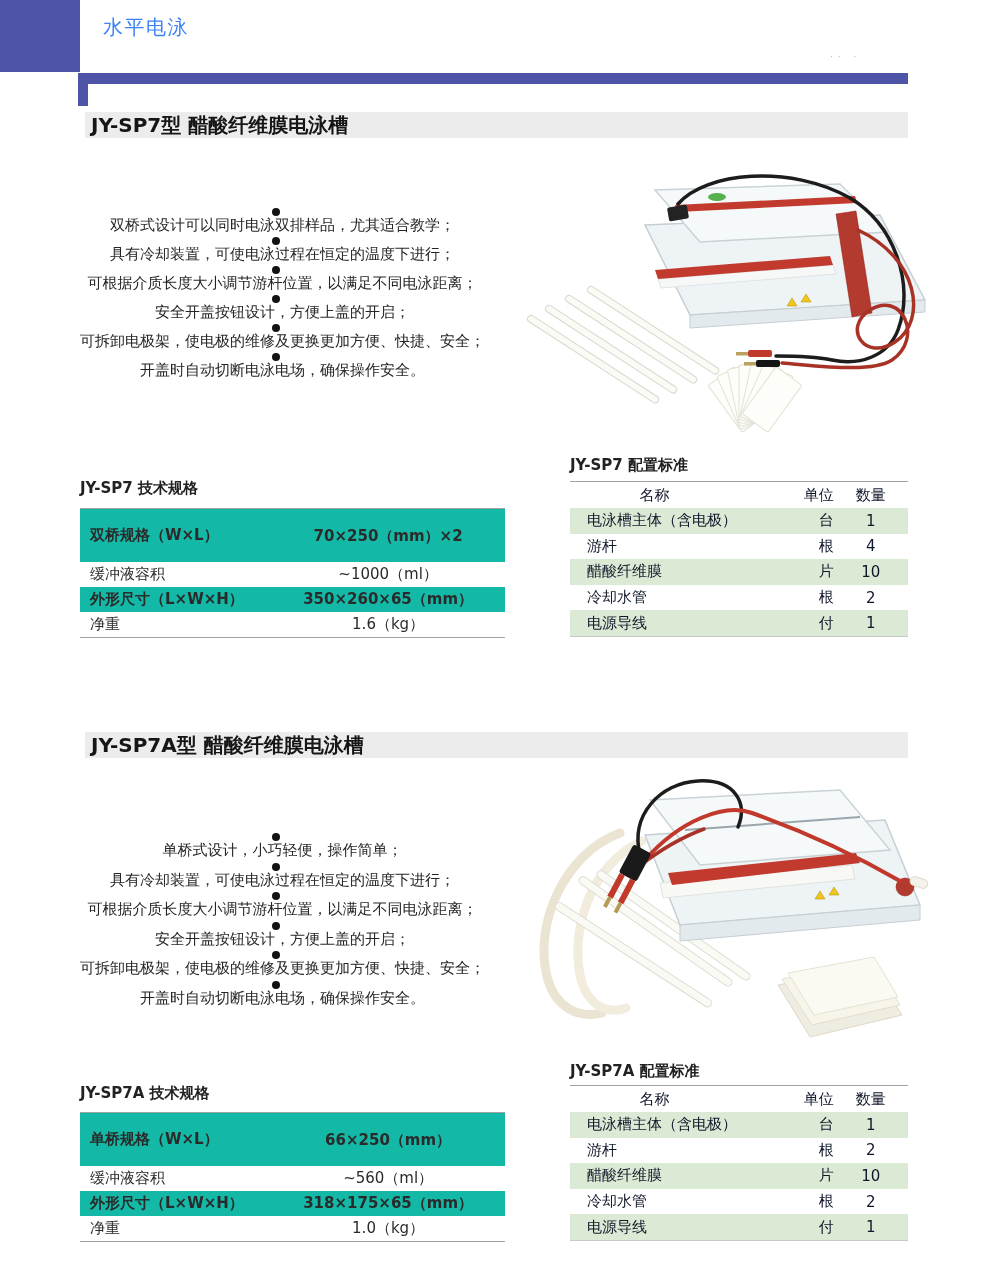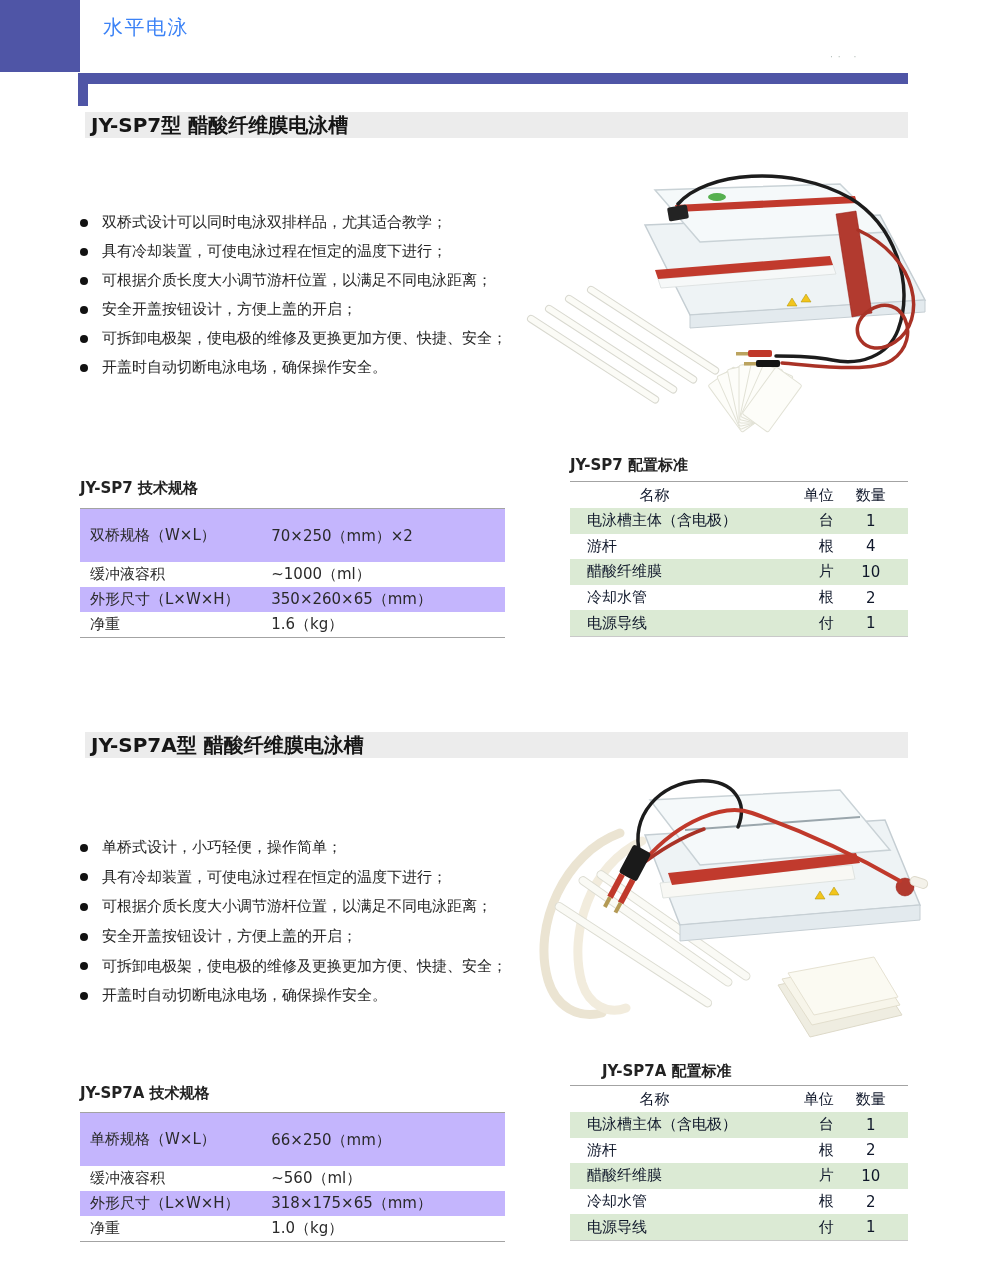--- a/index.html
+++ b/index.html
@@ -15,34 +15,34 @@
   .faint-marks { position:absolute; left:830px; top:52px; font-size:9px; color:#b3bdb8; letter-spacing:5px; }
 
   
   .band { position:absolute; left:85px; width:823px; height:26px; background:#ececec;
           display:flex; align-items:center; padding-left:6px; font-size:20px; font-weight:bold; color:#161616; }
   .band-1 { top:112px; } .band-2 { top:732px; }
 
   
   .features { position:absolute; left:80px; list-style:none; }
   .features-1 { top:208px; } .features-2 { top:833px; }
-  .features li { display:flex; align-items:center; height:29px; font-size:15px; color:#262626; white-space:nowrap; }
+  .features li { display:flex; align-items:center; height:29px; font-size:15px; color:#262626; white-space:nowrap;flex-direction:column; }
   .features-2 li { height:29.6px; }
   .dot { width:8px; height:8px; border-radius:50%; background:#121212; margin-right:14px; flex:none; }
 
   
   .tbl-title { position:absolute; font-size:15px; font-weight:bold; color:#222; white-space:nowrap; }
 
   
   .spec-table { position:absolute; left:80px; width:425px; border-top:1px solid #a3a3a3; border-bottom:1px solid #a3a3a3; }
   .spec-row { display:flex; align-items:center; font-size:15px; }
-  .spec-row.green { background:#c4b5fd; }
+  .spec-row.green { background:#14b8a6;font-weight:bold; }
   .spec-row.tall { height:53px; } .spec-row.short { height:25px; }
   .spec-label { width:45%; padding-left:10px; color:#2a2a2a; }
-  .spec-value { width:55%; color:#2a2a2a; }
+  .spec-value { width:55%; text-align:center; color:#2a2a2a; }
   .spec-value .v-line { line-height:26px; }
 
   
   .cfg-table { position:absolute; left:570px; width:338px; border-top:1px solid #a3a3a3; border-bottom:1px solid #c9c9c9; }
   .cfg-row { display:flex; align-items:center; height:25.6px; font-size:15px; color:#0f172a; }
   .cfg-row.head { height:26px; }
   .cfg-row.green { background:#dbead4; }
   .c-name { width:50%; padding-left:17px; }
   .cfg-row.head .c-name { padding-left:0; text-align:center; }
   .c-unit { width:28%; text-align:right; }
@@ -289,21 +289,21 @@
     <div class="spec-row green short">
       <div class="spec-label">外形尺寸（L×W×H）</div>
       <div class="spec-value">318×175×65（mm）</div>
     </div>
     <div class="spec-row short">
       <div class="spec-label">净重</div>
       <div class="spec-value">1.0（kg）</div>
     </div>
   </div>
 
-  <div class="tbl-title" style="left:570px; top:1062px;margin-left:32px;">JY-SP7A 配置标准</div>
+  <div class="tbl-title" style="left:570px; top:1062px;">JY-SP7A 配置标准</div>
   <div class="cfg-table" style="top:1085px;">
     <div class="cfg-row head">
       <div class="c-name">名称</div>
       <div class="c-unit">单位</div>
       <div class="c-qty">数量</div>
     </div>
     <div class="cfg-row green">
       <div class="c-name">电泳槽主体（含电极）</div>
       <div class="c-unit">台</div>
       <div class="c-qty">1</div>

